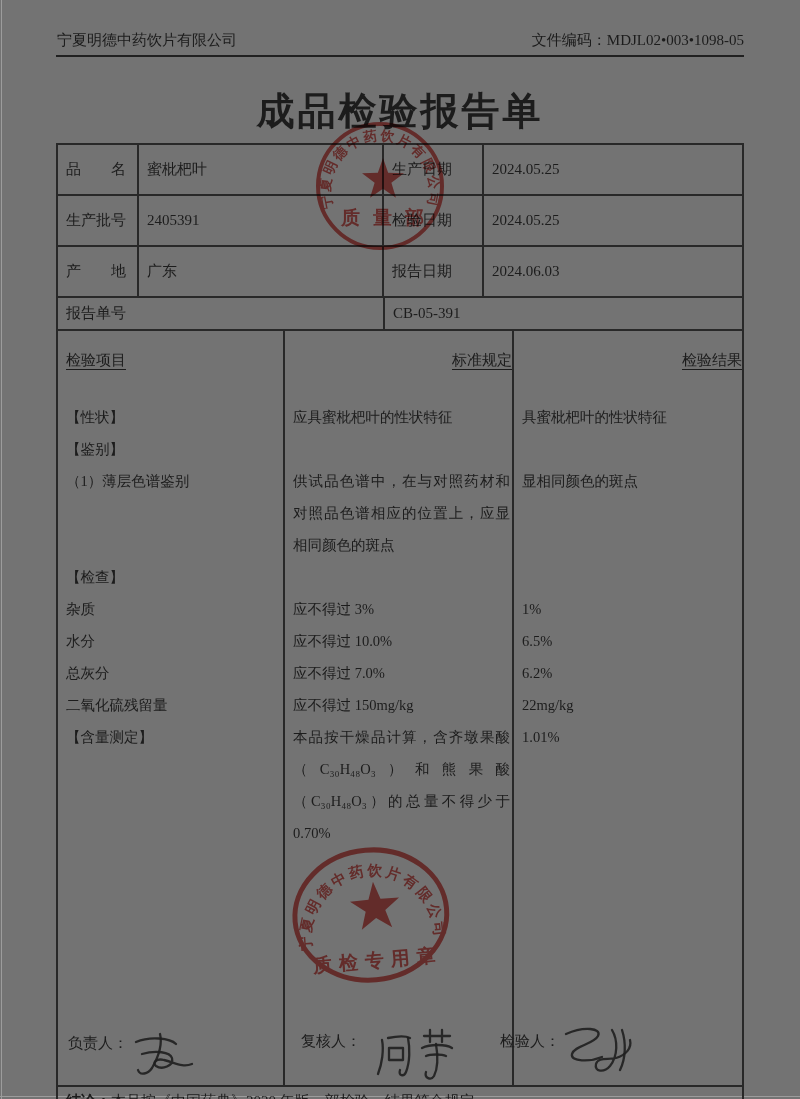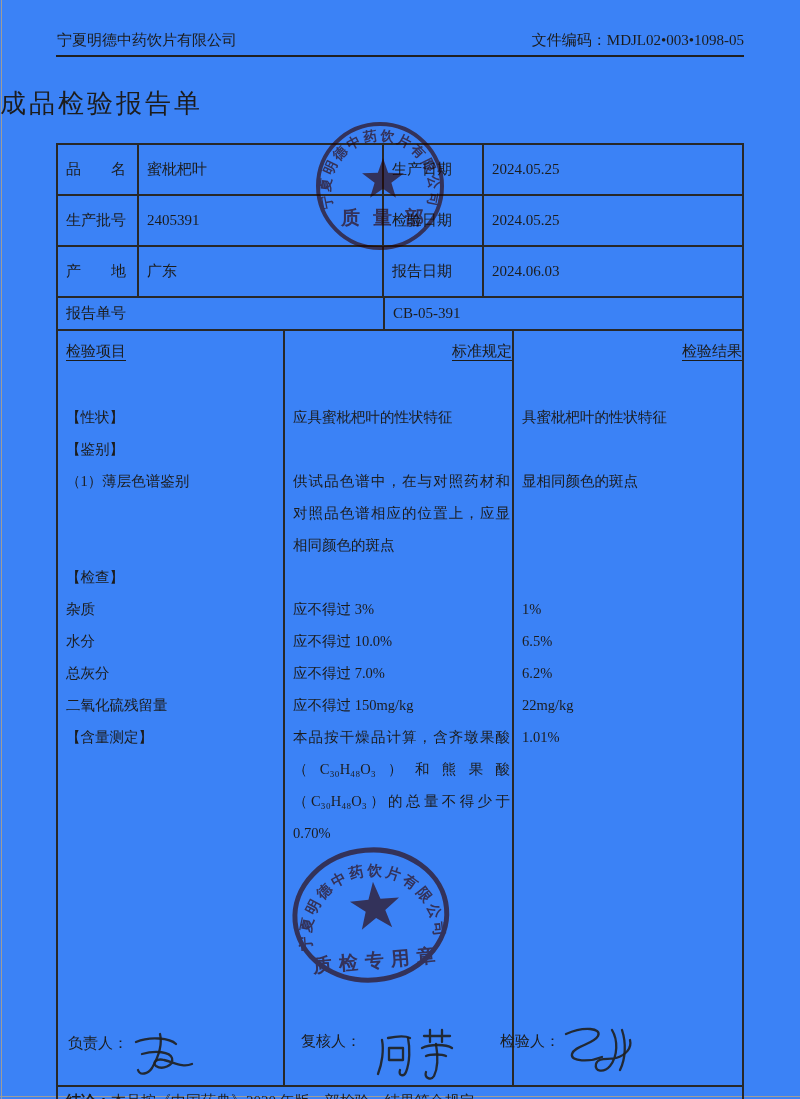--- a/index.html
+++ b/index.html
@@ -1,39 +1,39 @@
 <!DOCTYPE html>
 <html><head>
 <meta charset="utf-8">
 <style>
   html,body { margin:0; padding:0; background:#e8e8e8; }
   .page {
     position:relative; width:800px; height:1099px; margin:0 auto;
-    background:#3b82f6; overflow:hidden;
+    background:#737373; overflow:hidden;
     font-family:"Liberation Serif","DejaVu Serif",serif;
     color:#1c1c1c;
   }
   .page-edge-left  { position:absolute; left:1px; top:0; width:1px; height:100%; background:#9c9c9c; }
   .page-edge-bottom{ position:absolute; left:0; bottom:2px; width:100%; height:1px; background:#9c9c9c; }
 
   .doc-header { position:absolute; top:31px; left:57px; width:687px; display:flex; justify-content:space-between; font-size:15px; }
   .header-rule { position:absolute; top:55px; left:56px; width:688px; height:2px; background:#202020; }
 
-  .doc-title { position:absolute; top:86px; left:0; width:100%; font-size:26px; font-weight:normal; letter-spacing:3px; }
+  .doc-title { position:absolute; top:86px; left:0; width:100%; text-align:center; font-size:38px; font-weight:bold; letter-spacing:3px; }
 
   .tbl { position:absolute; left:56px; top:143px; width:688px; border:2px solid #282828; box-sizing:border-box; font-size:15px; background:transparent; }
   .info-row { display:grid; grid-template-columns:81px 245px 100px 1fr; height:51px; border-bottom:2px solid #282828; box-sizing:border-box; }
   .report-row { display:grid; grid-template-columns:327px 1fr; height:33px; border-bottom:2px solid #282828; box-sizing:border-box; }
   .cell { display:flex; align-items:center; padding-left:8px; box-sizing:border-box; overflow:hidden; white-space:nowrap; }
   .bR { border-right:2px solid #282828; }
 
   .section { border-bottom:2px solid #282828; box-sizing:border-box; }
   .sec-grid { display:grid; grid-template-columns:227px 229px 1fr; }
   .sec-head { height:70px; }
-  .sec-head .hc { box-sizing:border-box; padding-top:11px; font-size:15px; }
+  .sec-head .hc { box-sizing:border-box; padding-top:20px; font-size:15px; }
   .sec-head .hc1 { padding-left:8px; }
   .sec-head .hc2, .sec-head .hc3 { text-align:right; }
   .sec-head .uline { text-decoration:underline; text-underline-offset:4px; }
 
   .sec-row > div { box-sizing:border-box; font-size:14.5px; line-height:32px; min-height:32px; }
   .sec-row .c1 { padding-left:8px; padding-right:4px; }
   .sec-row .c2 { padding-left:8px; padding-right:2px; text-align:justify; }
   .sec-row .c3 { padding-left:8px; padding-right:16px; }
   .sec-filler { height:236px; }
   .sec-filler > div { min-height:236px; }

